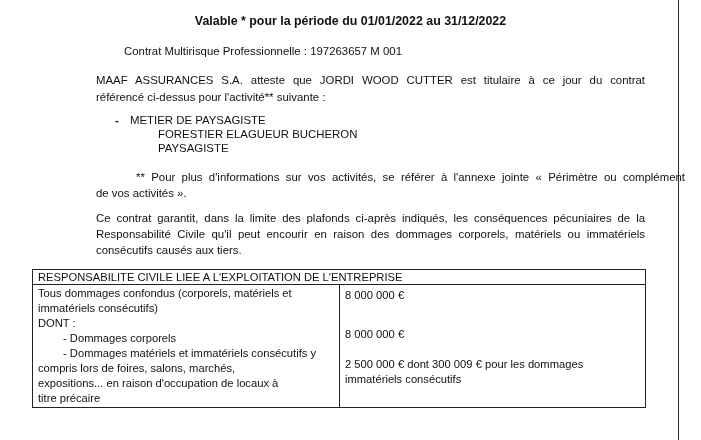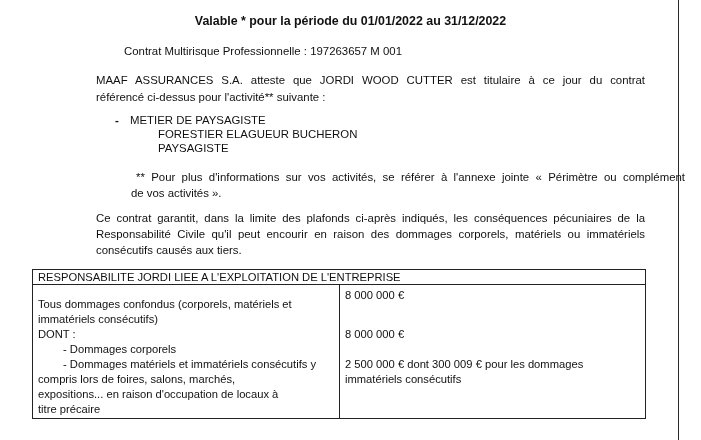--- a/index.html
+++ b/index.html
@@ -34,33 +34,33 @@
 
 <div class="abs" style="left:96px; top:74px; width:549px; text-align:justify; text-align-last:justify;">MAAF ASSURANCES S.A. atteste que JORDI WOOD CUTTER est titulaire à ce jour du contrat</div>
 <div class="abs" style="left:96px; top:91px;">référencé ci-dessus  pour l'activité** suivante :</div>
 
 <div class="abs bullet-dash" style="font-weight:bold;">-</div>
 <div class="abs" style="left:130px; top:114px;">METIER DE PAYSAGISTE</div>
 <div class="abs" style="left:142px; top:128px;padding-left:16px;">FORESTIER ELAGUEUR BUCHERON</div>
 <div class="abs" style="left:158px; top:142px;">PAYSAGISTE</div>
 
 <div class="abs" style="left:96px; top:171px; width:549px; text-align:justify; text-align-last:justify;margin-left:40px;">** Pour plus d'informations sur vos activités, se référer à l'annexe jointe « Périmètre ou complément</div>
-<div class="abs" style="left:96px; top:187px;margin-left:35px;">de vos activités ».</div>
+<div class="abs" style="left:96px; top:187px;">de vos activités ».</div>
 
 <div class="abs" style="left:96px; top:212px; width:549px; text-align:justify; text-align-last:justify;">Ce contrat garantit, dans la limite des plafonds ci-après indiqués, les conséquences pécuniaires de la</div>
 <div class="abs" style="left:96px; top:228px; width:549px; text-align:justify; text-align-last:justify;">Responsabilité Civile qu'il peut encourir en raison des dommages corporels, matériels ou immatériels</div>
 <div class="abs" style="left:96px; top:244px;">consécutifs causés aux tiers.</div>
 
 <table class="garanties">
   <tbody>
   <tr class="sect">
-    <td colspan="2">RESPONSABILITE JORDI LIEE A L'EXPLOITATION DE L'ENTREPRISE</td>
+    <td colspan="2">RESPONSABILITE CIVILE LIEE A L'EXPLOITATION DE L'ENTREPRISE</td>
   </tr>
   <tr>
-    <td class="col1" style="padding-top:12px; padding-bottom:1px;">
+    <td class="col1" style="padding-top:1px; padding-bottom:1px;">
       <span class="amt-line">Tous dommages confondus (corporels, matériels et</span>
       <span class="amt-line">immatériels consécutifs)</span>
       <span class="amt-line">DONT :</span>
       <span class="amt-line indent">- Dommages corporels</span>
       <span class="amt-line indent">- Dommages matériels et immatériels consécutifs y</span>
       <span class="amt-line">compris lors de foires, salons, marchés,</span>
       <span class="amt-line">expositions... en raison d'occupation de locaux à</span>
       <span class="amt-line">titre précaire</span>
     </td>
     <td style="padding-top:3px;">

